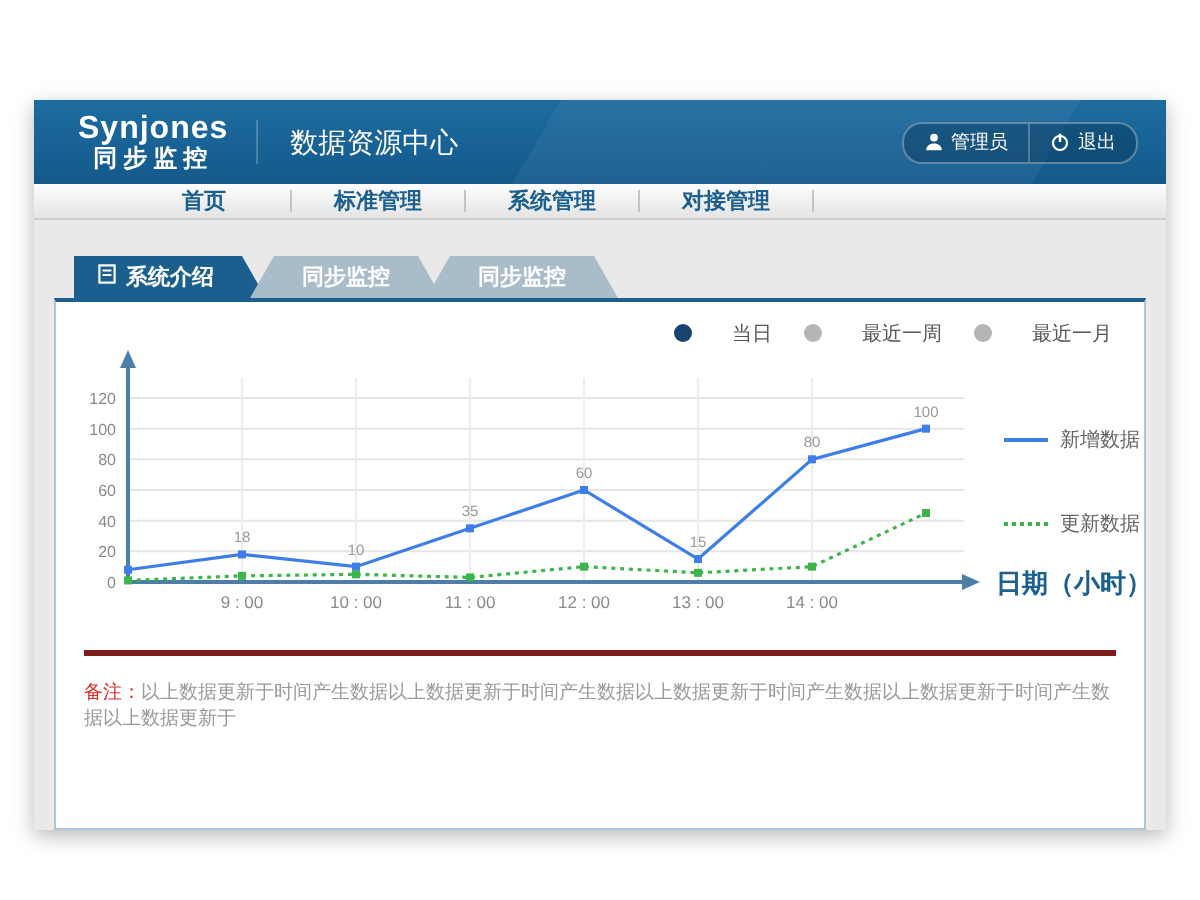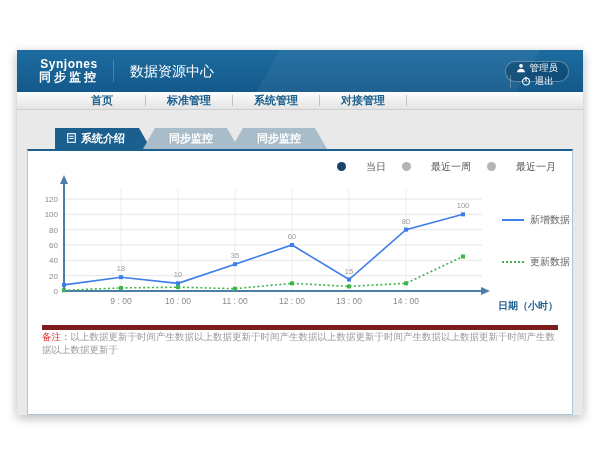--- a/index.html
+++ b/index.html
@@ -2,52 +2,52 @@
 <html><head>
 <meta charset="utf-8">
 <style>
   html,body{margin:0;padding:0;}
   body{width:600px;height:450px;background:#ffffff;font-family:"Liberation Sans","DejaVu Sans",sans-serif;position:relative;overflow:hidden;}
   .app{position:absolute;left:17px;top:50px;width:566px;height:365px;background:#e9e9e9;box-shadow:0 3px 10px rgba(0,0,0,0.28);}
   
   .header{height:42px;background:linear-gradient(180deg,#1d6ca0,#14598b);display:flex;align-items:center;position:relative;overflow:hidden;}
   .header::after{content:'';position:absolute;right:60px;top:-30px;width:260px;height:120px;background:rgba(255,255,255,0.05);transform:skewX(-30deg);pointer-events:none;}
   .logo{margin-left:22px;color:#fff;text-align:center;line-height:1.1;position:relative;z-index:1;}
-  .logo-en{font-size:12px;font-weight:bold;letter-spacing:0.5px;}
+  .logo-en{font-size:16px;font-weight:bold;letter-spacing:0.5px;}
   .logo-cn{font-size:12px;font-weight:bold;letter-spacing:3px;}
   .app-title{color:#fff;font-size:14px;margin-left:14px;padding-left:16px;border-left:1px solid rgba(255,255,255,0.22);height:22px;line-height:22px;position:relative;z-index:1;}
-  .header-actions{margin-left:auto;margin-right:14px;display:flex;align-items:center;background:rgba(6,48,80,0.38);border:1px solid rgba(255,255,255,0.32);border-radius:10px;height:19px;position:relative;z-index:1;flex-direction:column;}
+  .header-actions{margin-left:auto;margin-right:14px;display:flex;align-items:center;background:rgba(6,48,80,0.38);border:1px solid rgba(255,255,255,0.32);border-radius:10px;height:19px;position:relative;z-index:1;}
   .hbtn{display:flex;align-items:center;gap:4px;color:#fff;font-size:9.5px;padding:0 10px;cursor:pointer;white-space:nowrap;height:19px;}
   .hbtn + .hbtn{border-left:1px solid rgba(255,255,255,0.25);}
   .hbtn svg{display:block;}
   
   .navbar{height:17px;background:linear-gradient(180deg,#fdfdfd,#e4e4e4);border-bottom:1px solid #cfcfcf;display:flex;align-items:center;padding-left:42px;}
   .nav-item{color:#1a5f8e;font-size:11px;font-weight:bold;width:86px;text-align:center;cursor:pointer;}
   .nav-sep{width:1px;height:11px;background:#c3c3c3;}
   
   .content{padding:18px 10px 0 10px;}
-  .tabs-row{display:flex;margin-left:28px;height:21px;}
+  .tabs-row{display:flex;margin-left:10px;height:21px;}
   .tab{height:21px;display:flex;align-items:center;font-size:11px;font-weight:bold;color:#fff;cursor:pointer;}
   .tab.active{background:#1a5f8e;clip-path:polygon(0 0,calc(100% - 12px) 0,100% 100%,0 100%);padding:0 26px 0 12px;gap:5px;}
   .tab.inactive{background:#a9bcca;clip-path:polygon(12px 0,calc(100% - 12px) 0,100% 100%,0 100%);padding:0 26px;margin-left:-8px;}
   .panel{background:#fff;border:1px solid #abc6d8;border-top:2px solid #1a5f8e;height:263px;position:relative;}
   .legend-row{display:flex;justify-content:flex-end;align-items:center;gap:16px;padding:9px 16px 0 0;height:13px;}
   .radio-item{display:flex;align-items:center;gap:20px;font-size:10px;color:#555;cursor:pointer;}
   .radio-dot{width:9px;height:9px;border-radius:50%;}
   .radio-dot.sel{background:#17456e;}
   .radio-dot.unsel{background:#b5b5b5;}
   .ylabel{color:#1a5f8e;font-size:11px;font-weight:bold;margin:4px 0 0 18px;height:15px;}
   .chart-wrap{position:relative;margin-left:8px;height:148px;}
   #chart-svg{display:block;}
   .series-legend{position:absolute;left:466px;top:40px;display:flex;flex-direction:column;gap:28px;}
   .series-item{display:flex;align-items:center;gap:6px;font-size:10px;color:#666;cursor:pointer;white-space:nowrap;}
   .line-sample{width:22px;height:0;border-top:2px solid #3d7eea;}
   .line-sample.dotted{border-top-style:dotted;border-top-color:#3cb54a;}
-  .xlabel{position:absolute;left:462px;top:126px;color:#1a5f8e;font-size:10px;font-weight:bold;white-space:nowrap;}
-  .note-row{margin:4px 14px 0 14px;border-top:5px solid #7f1d1d;font-size:9.5px;line-height:1.4;}
+  .xlabel{position:absolute;left:462px;top:110px;color:#1a5f8e;font-size:13px;font-weight:bold;white-space:nowrap;}
+  .note-row{margin:4px 14px 0 14px;border-top:3px solid #7f1d1d;padding-top:12px;font-size:9.5px;line-height:1.4;}
   .note-label{color:#d9302c;}
   .note-text{color:#9a9a9a;}
 </style>
 </head>
 <body>
 
 <div class="app">
 
   <div class="header">
     <div class="logo">

